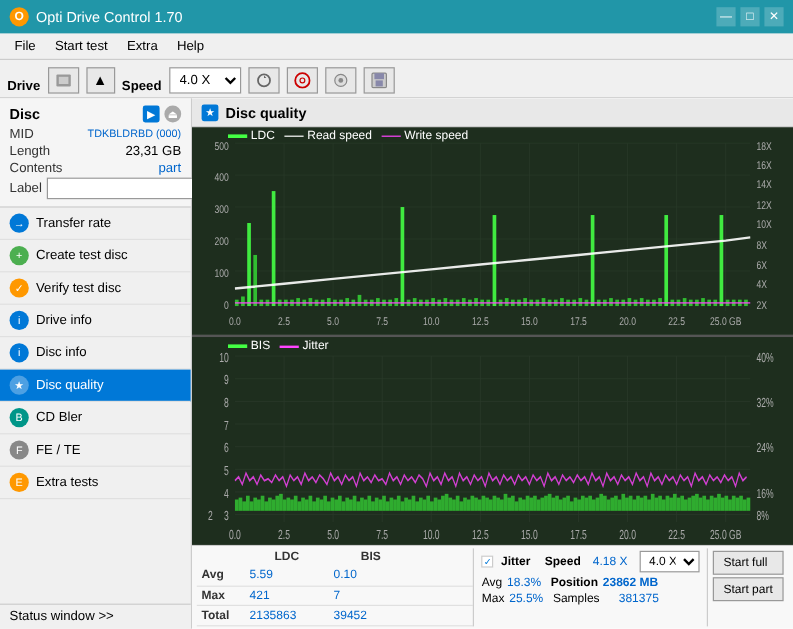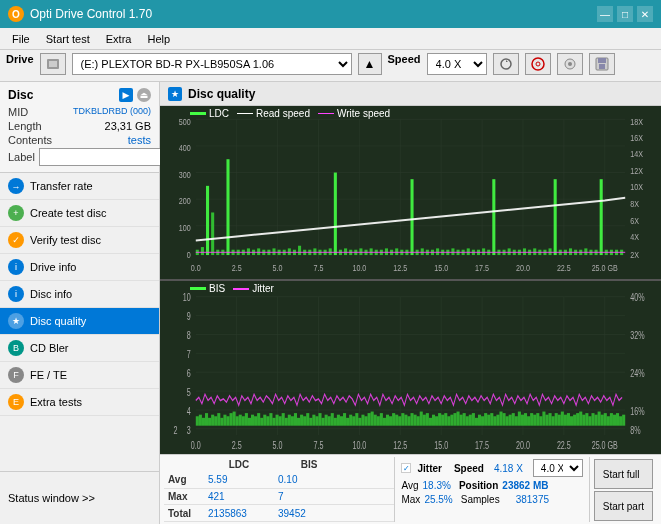--- a/index.html
+++ b/index.html
@@ -71,21 +71,21 @@
       font-size: 11px;
       cursor: pointer;
       color: #000;
     }
 
     
     .drive-bar {
       background: #f0f0f0;
       border-bottom: 1px solid #ccc;
       display: flex;
-      align-items: flex-start;
+      align-items: flex-end;
       padding: 3px 6px;
       height: 32px;
       gap: 6px;
     }
     .drive-label { font-size: 11px; font-weight: bold; color: #000; }
     .drive-select {
       background: white;
       border: 1px solid #999;
       font-size: 11px;
       padding: 1px 4px;
@@ -216,21 +216,21 @@
     .icon-blue { background: #0078d7; color: white; }
     .icon-green { background: #4caf50; color: white; }
     .icon-orange { background: #ff9800; color: white; }
     .icon-gray { background: #888; color: white; }
     .icon-teal { background: #009688; color: white; }
     .sidebar-item.active .sidebar-item-icon { background: rgba(255,255,255,0.3); }
 
     
     .sidebar-status {
       border-top: 1px solid #ccc;
-      padding: 20px 8px;
+      padding: 4px 8px;
       font-size: 11px;
       color: #000;
       cursor: pointer;
       background: #f0f0f0;
       display: flex;
       align-items: center;
       gap: 4px;
     }
 
     
@@ -385,21 +385,21 @@
     .action-btns {
       display: flex;
       flex-direction: column;
       gap: 2px;
       padding: 2px 4px;
       border-left: 1px solid #ccc;
     }
     .action-btn {
       background: #e8e8e8;
       border: 1px solid #999;
-      padding: 14px 8px;
+      padding: 4px 8px;
       font-size: 10px;
       cursor: pointer;
       white-space: nowrap;
       height: 20px;
       display: flex;
       align-items: center;
     }
   </style>
 </head>
 <body>
@@ -424,23 +424,20 @@
 </div>
 
 <div class="drive-bar">
   <span class="drive-label">Drive</span>
   <div class="drive-icon-btn">
     <svg width="14" height="14" viewBox="0 0 14 14">
         <rect x="1" y="2" width="12" height="10" fill="#999" rx="1"></rect>
         <rect x="3" y="4" width="8" height="6" fill="#ccc"></rect>
       </svg>
   </div>
-  <select class="drive-select">
-    <option>(E:)  PLEXTOR BD-R  PX-LB950SA 1.06</option>
-  </select>
   <div class="drive-btn">▲</div>
   <span class="speed-label">Speed</span>
   <select class="speed-select">
     <option>4.0 X</option>
   </select>
   <div class="drive-icon-btn">
     <svg width="14" height="14" viewBox="0 0 14 14">
         <circle cx="7" cy="7" r="5" fill="none" stroke="#666" stroke-width="1.5"></circle>
         <path d="M7 3 L9 5 L7 5" fill="#666"></path>
       </svg>
@@ -481,21 +478,21 @@
       <div class="disc-field">
         <span class="disc-field-label">MID</span>
         <span class="disc-field-value" style="font-size:9px;">TDKBLDRBD (000)</span>
       </div>
       <div class="disc-field">
         <span class="disc-field-label">Length</span>
         <span class="disc-field-value black">23,31 GB</span>
       </div>
       <div class="disc-field">
         <span class="disc-field-label">Contents</span>
-        <span class="disc-field-value">tests</span>
+        <span class="disc-field-value">part</span>
       </div>
       <div class="label-row">
         <span style="font-size:11px;color:#333;">Label</span>
         <input class="label-input" type="text" style="">
         <button class="label-btn">🔒</button>
       </div>
     </div>
 
     <div class="sidebar-menu">
       <div class="sidebar-item">

